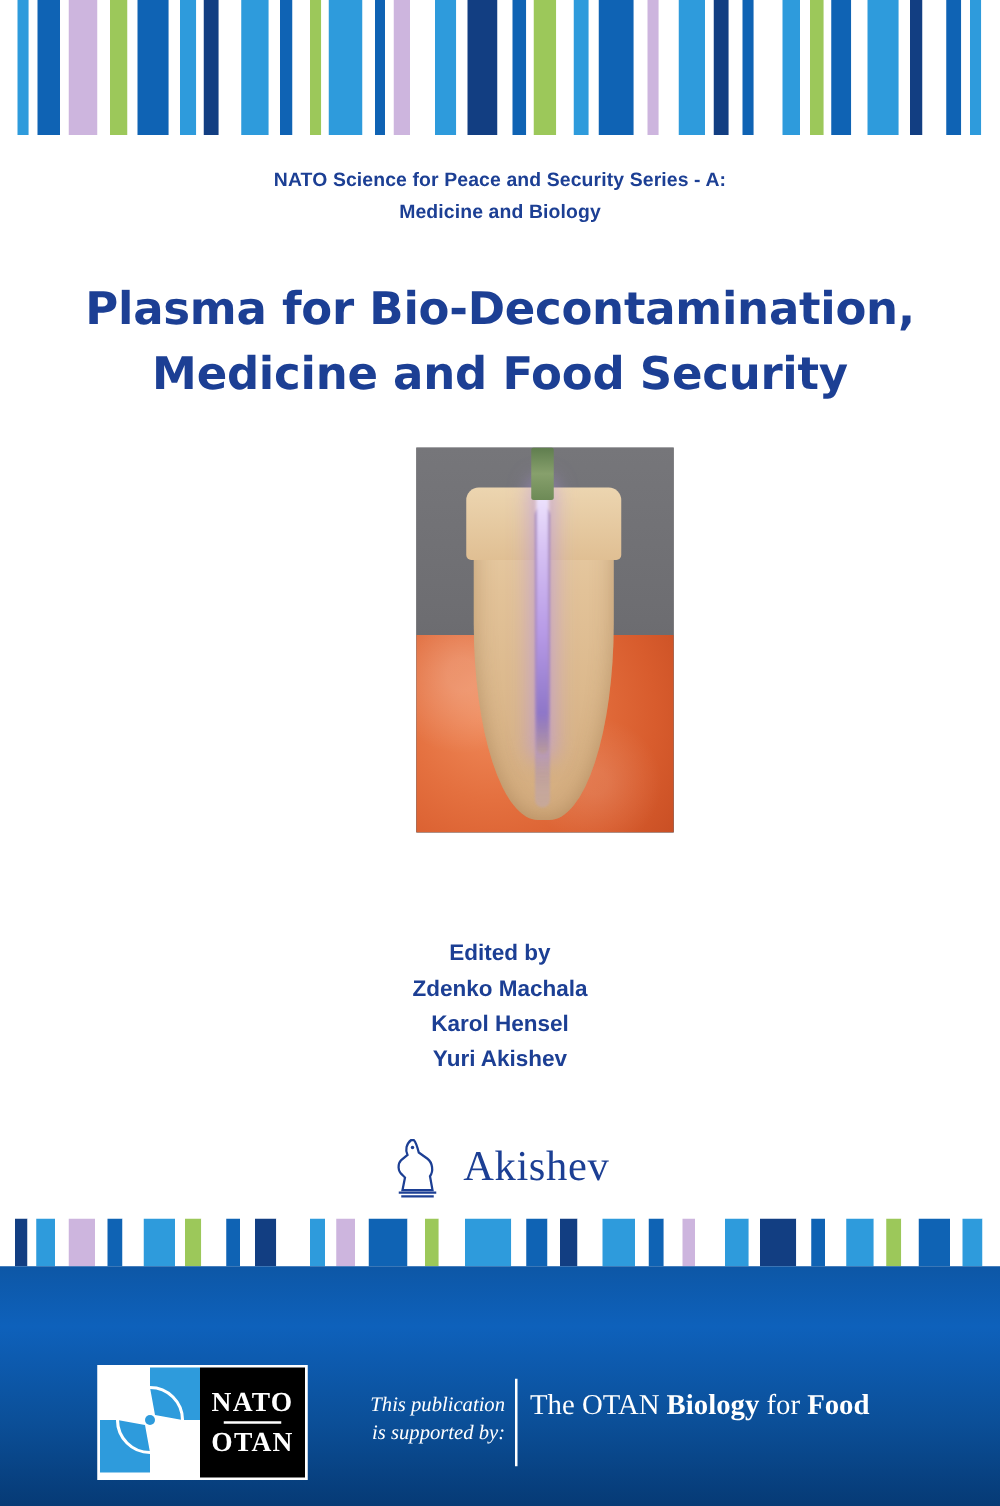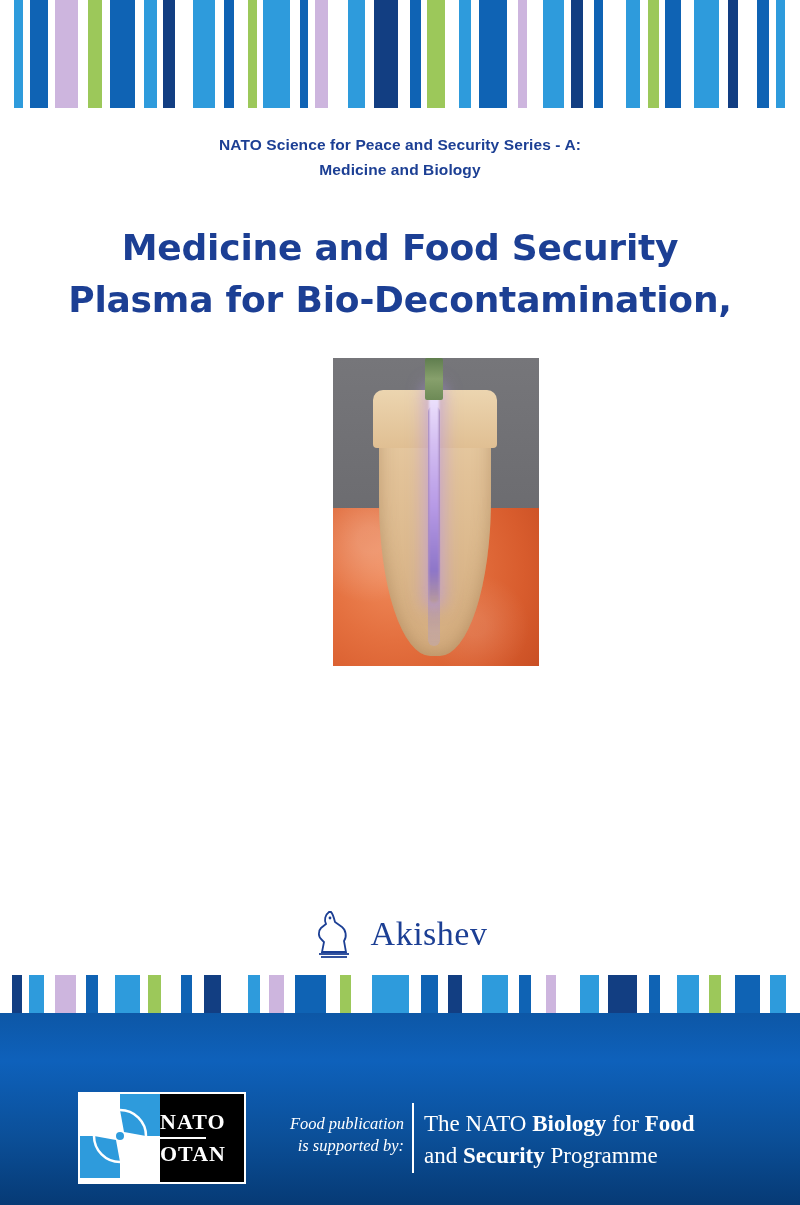--- a/index.html
+++ b/index.html
@@ -237,20 +237,21 @@
     top: 8px;
     width: 68px;
     height: 68px;
   }
   .nato-logo .wordmark {
     flex: 1;
     background: #000000;
     color: #ffffff;
     display: flex;
     flex-direction: column;
+    align-items: center;
     justify-content: center;
     font-weight: bold;
     font-size: 22px;
     letter-spacing: 1px;
     line-height: 24px;
     font-family: "Liberation Serif", serif;
   }
   .nato-logo .wordmark .divider {
     width: 46px;
     height: 2px;
@@ -358,34 +359,40 @@
       <div class="stripe" style="background: rgb(46, 155, 220); width: 9.2px;"></div>
       <div class="stripe" style="background: rgb(255, 255, 255); width: 14.3px;"></div>
     </div>
 
   <div class="series">
     <div>NATO Science for Peace and Security Series - A:</div>
     <div>Medicine and Biology</div>
   </div>
 
   <div class="title">
+    <div>Plasma for Bio-Decontamination,</div>
     <div>Medicine and Food Security</div>
-    <div>Plasma for Bio-Decontamination,</div>
   </div>
 
   <div class="photo">
     <div class="bg-grey"></div>
     <div class="tomato"></div>
     <div class="tooth"></div>
     <div class="tooth-crown"></div>
     <div class="canal"></div>
     <div class="plasma"></div>
     <div class="electrode"></div>
   </div>
 
+  <div class="editors">
+    <span class="edited-by">Edited by</span>
+    <div>Zdenko Machala</div>
+    <div>Karol Hensel</div>
+    <div>Yuri Akishev</div>
+  </div>
 
   <div class="springer">
     <span class="knight">
       <svg viewBox="0 0 42 52" xmlns="http://www.w3.org/2000/svg">
         <g fill="none" stroke="#1c3f94" stroke-width="1.8">
           <path d="M16 4 C12 7 11 12 13 16 L8 20 C5 23 5 29 9 32 L11 34 L9 44 L33 44 L31 33 C34 29 33 22 29 19 L22 14 C21 10 20 6 18 4 Z"></path>
           <circle cx="17" cy="10" r="1.4" fill="#1c3f94" stroke="none"></circle>
           <path d="M6 46 L36 46"></path>
           <path d="M8 49 L34 49"></path>
         </g>
@@ -463,28 +470,25 @@
       </svg>
     </div>
     <div class="wordmark">
       <span>NATO</span>
       <span class="divider"></span>
       <span>OTAN</span>
     </div>
   </div>
 
   <div class="support-text">
-    <div>Food publication</div>
+    <div>This publication</div>
     <div>is supported by:</div>
   </div>
 
   <div class="support-rule"></div>
 
   <div class="programme-text">
     <div>
-      <span>The NATO </span><b>Biology</b><span> for </span><b>Food</b>
+      <span>The OTAN </span><b>Biology</b><span> for </span><b>Food</b>
     </div>
-    <div>
-      <span>and </span><b>Security</b><span> Programme</span>
-    </div>
   </div>
 
 </div>
 
 </body></html>

